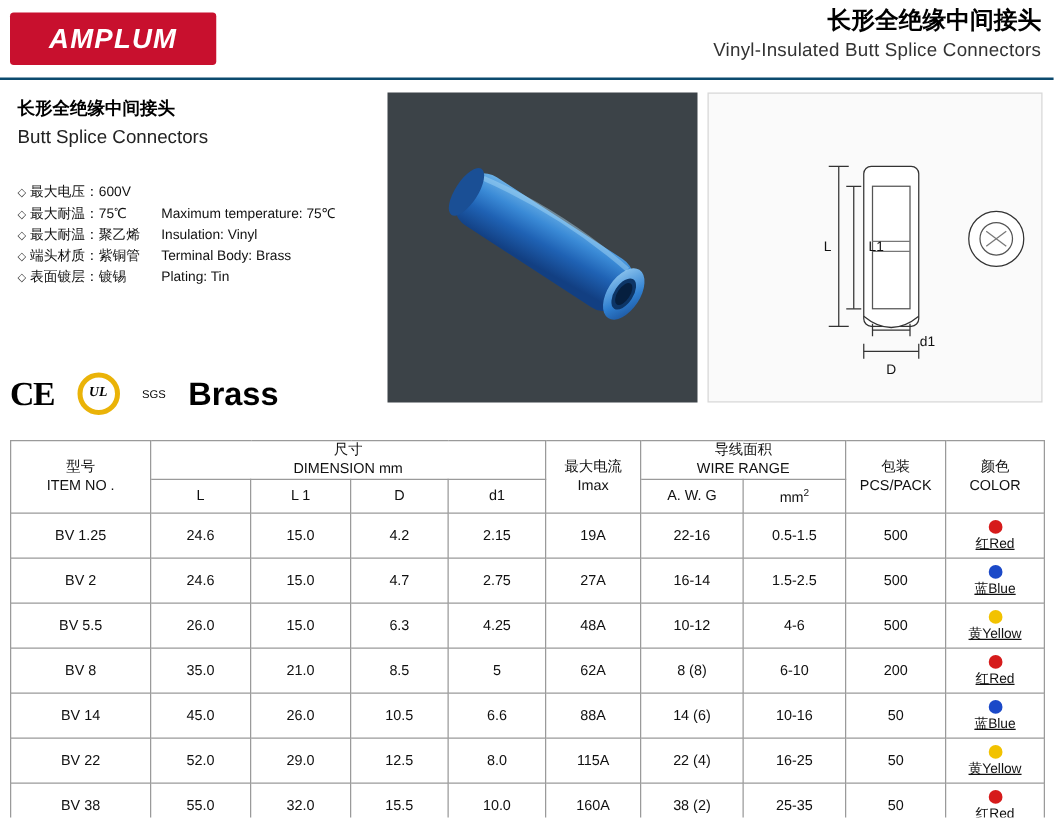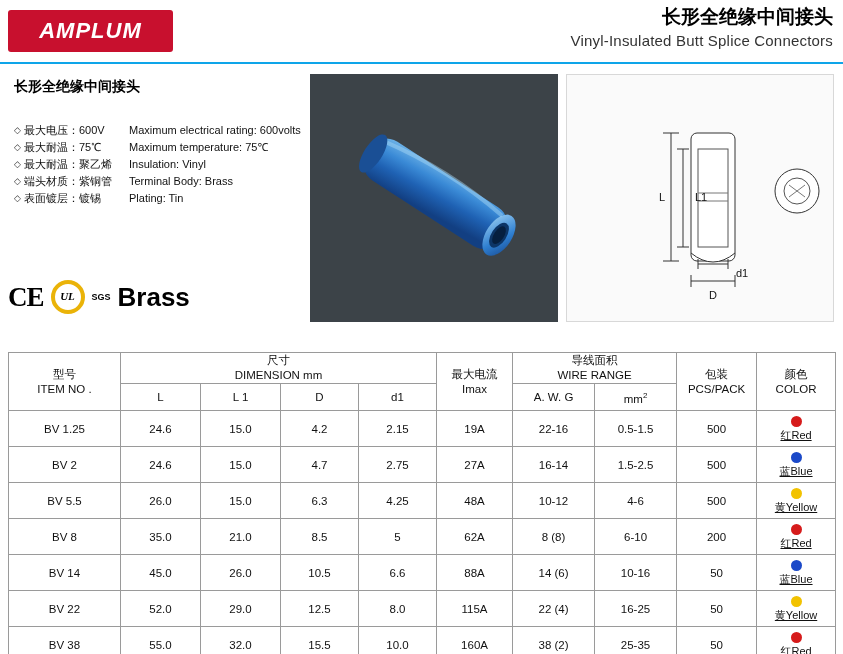--- a/index.html
+++ b/index.html
@@ -17,21 +17,21 @@
   .page {
     position: relative;
     width: 843px;
     height: 654px;
   }
 
   
   .header {
     position: relative;
     height: 62px;
-    border-bottom: 2px solid #0ea5e9;
+    border-bottom: 2px solid #0c4a6e;
   }
   .logo-box {
     position: absolute;
     left: 8px;
     top: 10px;
     width: 165px;
     height: 42px;
     background: #c8102e;
     border-radius: 3px;
   }
@@ -108,24 +108,24 @@
   .spec-cn {
     width: 105px;
     white-space: nowrap;
   }
   .spec-en {
     white-space: nowrap;
   }
   .certs {
     position: absolute;
     left: 8px;
-    top: 216px;
+    top: 234px;
     display: flex;
     align-items: center;
-    gap: 7px;
+    gap: 18px;
   }
   .ce-mark {
     font-size: 27px;
     font-weight: bold;
     font-family: "Liberation Serif", serif;
     letter-spacing: -1px;
   }
   .ul-mark {
     width: 26px;
     height: 26px;
@@ -133,21 +133,21 @@
     border-radius: 50%;
     font-size: 11px;
     font-weight: bold;
     font-style: italic;
     text-align: center;
     line-height: 24px;
     font-family: "Liberation Serif", serif;
   }
   .sgs-mark {
     font-size: 9px;
-    font-weight: bold;
+    font-weight: normal;
     text-align: right;
     line-height: 10px;
   }
   .sgs-mark .sgs-sub {
     font-size: 6px;
     font-weight: normal;
   }
   .rohs-mark {
     font-size: 26px;
     font-weight: bold;
@@ -249,26 +249,26 @@
     <div class="header-titles">
       <div class="header-cn">长形全绝缘中间接头</div>
       <div class="header-en">Vinyl-Insulated Butt Splice Connectors</div>
     </div>
   </div>
 
   <div class="upper">
 
     <div class="spec-block">
       <div class="spec-title-cn">长形全绝缘中间接头</div>
+      <div class="spec-title-en">Butt Splice Connectors</div>
 
       <div class="spec-list">
         <div class="spec-row">
           <span class="spec-bullet">◇</span>
           <span class="spec-cn">最大电压：600V</span>
-          <span class="spec-en">Maximum electrical rating: 600volts</span>
         </div>
         <div class="spec-row">
           <span class="spec-bullet">◇</span>
           <span class="spec-cn">最大耐温：75℃</span>
           <span class="spec-en">Maximum temperature: 75℃</span>
         </div>
         <div class="spec-row">
           <span class="spec-bullet">◇</span>
           <span class="spec-cn">最大耐温：聚乙烯</span>
           <span class="spec-en">Insulation: Vinyl</span>

